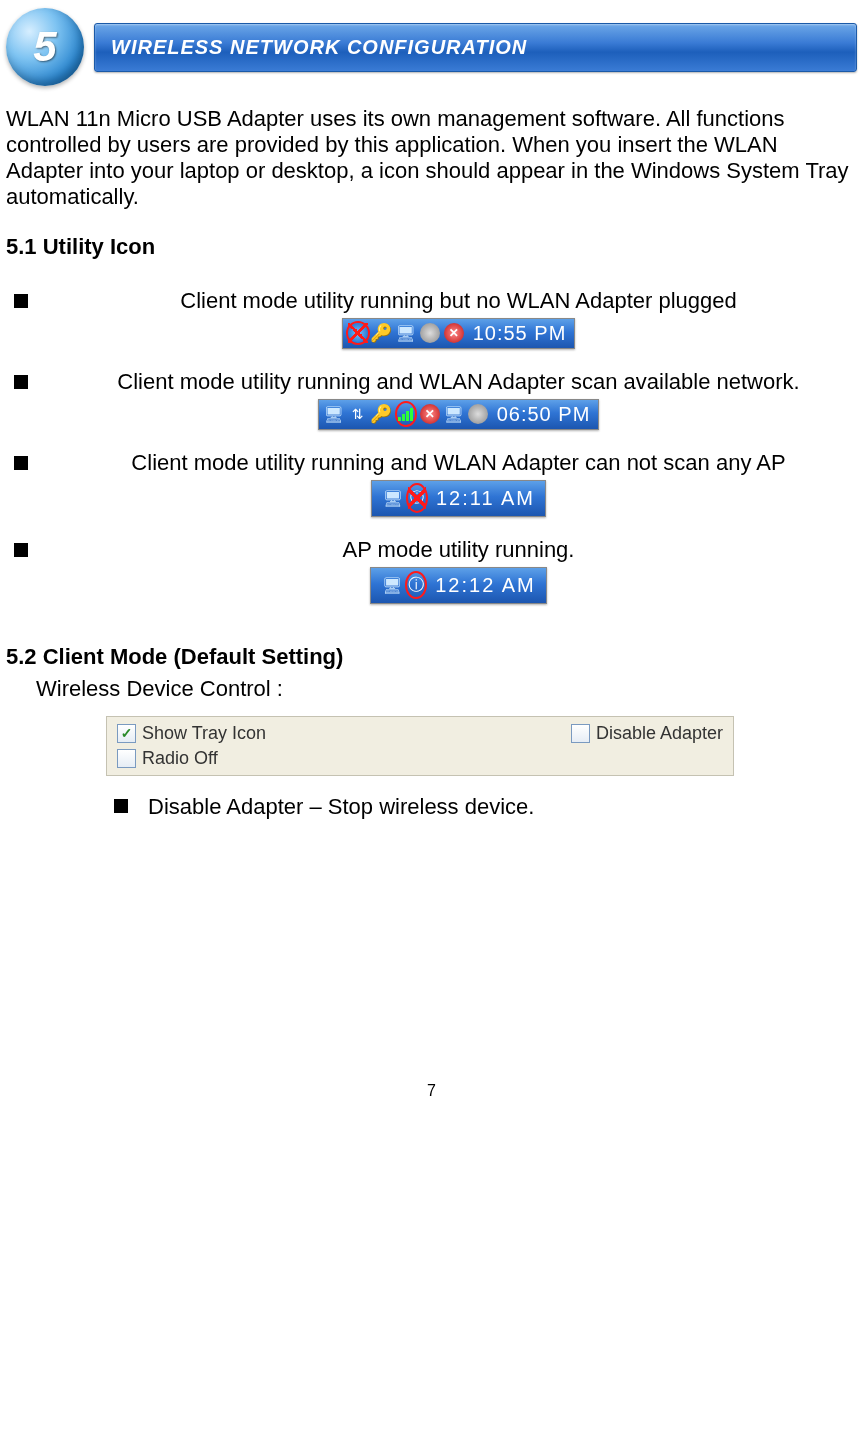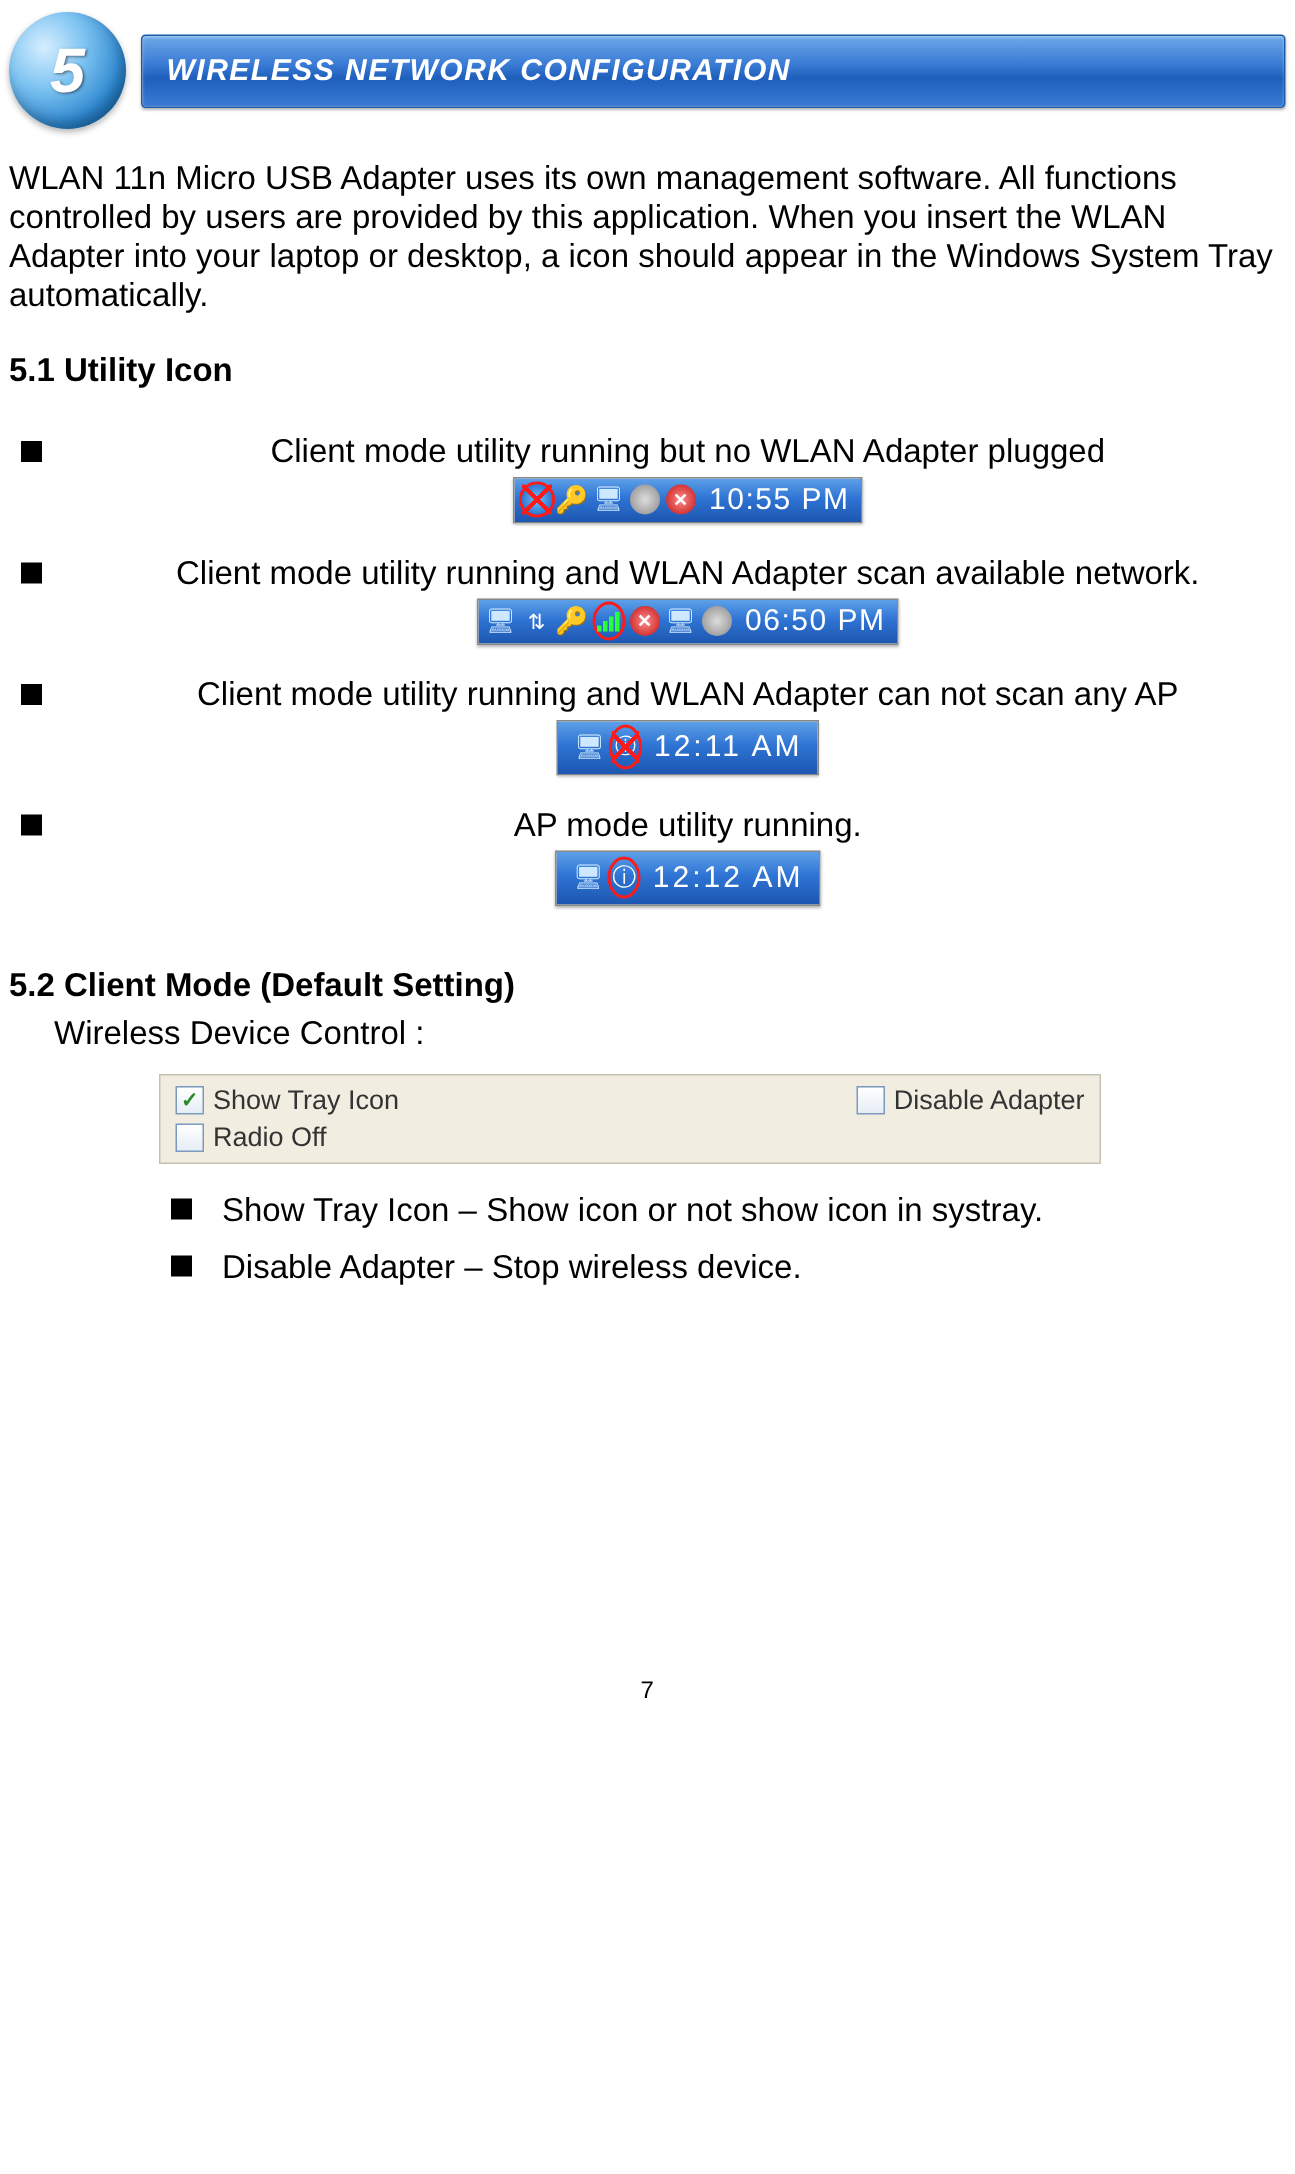--- a/index.html
+++ b/index.html
@@ -212,17 +212,16 @@
     <span class="box"></span>
     <span>Disable Adapter</span>
   </div>
   <div class="cb">
     <span class="box"></span>
     <span>Radio Off</span>
   </div>
 </div>
 
 <ul class="indent">
-  <li><span>Show Tray Icon – Show icon or not show icon in systray.</span></li>
   <li><span>Disable Adapter – Stop wireless device.</span></li>
 </ul>
 
 <div class="page-num">7</div>
 
 </body></html>

